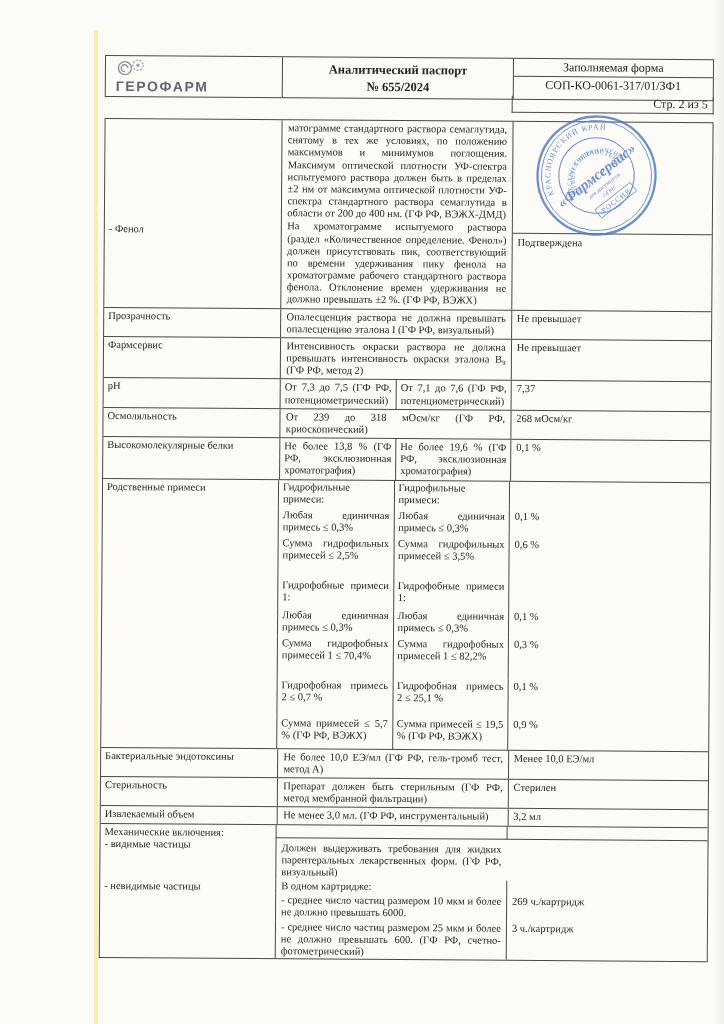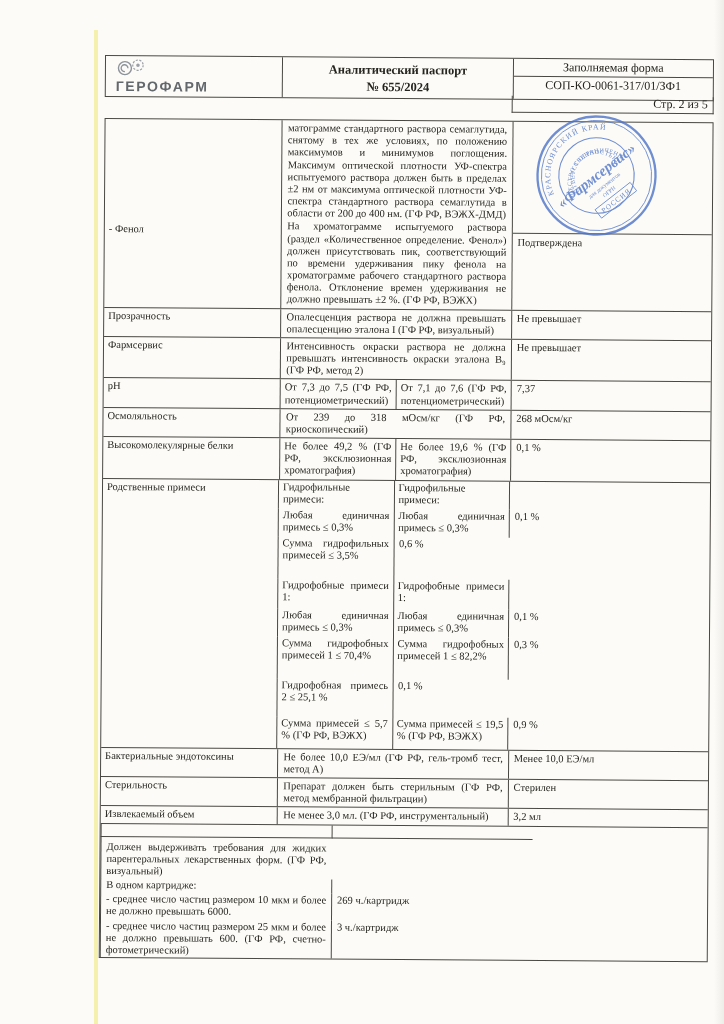--- a/index.html
+++ b/index.html
@@ -140,59 +140,61 @@
 
       <div class="row" style="min-height:28px">
         <div class="c-label">Осмоляльность</div>
         <div class="c-val">От 239 до 318 мОсм/кг (ГФ РФ, криоскопический)</div>
         <div class="c-res">268 мОсм/кг</div>
       </div>
 
       <div class="row" style="min-height:40px">
         <div class="c-label">Высокомолекулярные белки</div>
         <div class="c-val split nopad">
-          <div class="sub">Не более 49,2 % (ГФ РФ, эксклюзионная хроматография)</div>
+          <div class="sub">Не более 13,8 % (ГФ РФ, эксклюзионная хроматография)</div>
           <div class="sub">Не более 19,6 % (ГФ РФ, эксклюзионная хроматография)</div>
         </div>
         <div class="c-res">0,1 %</div>
       </div>
 
       <div class="row">
         <div class="c-label">Родственные примеси</div>
         <div class="grid">
           <div class="g-row mh28">
             <div class="g-s1">Гидрофильные примеси:</div>
             <div class="g-s2">Гидрофильные примеси:</div>
             <div class="g-r"></div>
           </div>
           <div class="g-row mh28">
             <div class="g-s1">Любая единичная примесь ≤ 0,3%</div>
             <div class="g-s2">Любая единичная примесь ≤ 0,3%</div>
             <div class="g-r">0,1 %</div>
           </div>
           <div class="g-row mh42">
+            <div class="g-s1">Сумма гидрофильных примесей ≤ 2,5%</div>
             <div class="g-s2">Сумма гидрофильных примесей ≤ 3,5%</div>
             <div class="g-r">0,6 %</div>
           </div>
           <div class="g-row mh30">
             <div class="g-s1">Гидрофобные примеси 1:</div>
             <div class="g-s2">Гидрофобные примеси 1:</div>
             <div class="g-r"></div>
           </div>
           <div class="g-row mh28">
             <div class="g-s1">Любая единичная примесь ≤ 0,3%</div>
             <div class="g-s2">Любая единичная примесь ≤ 0,3%</div>
             <div class="g-r">0,1 %</div>
           </div>
           <div class="g-row mh42">
             <div class="g-s1">Сумма гидрофобных примесей 1 ≤ 70,4%</div>
             <div class="g-s2">Сумма гидрофобных примесей 1 ≤ 82,2%</div>
             <div class="g-r">0,3 %</div>
           </div>
           <div class="g-row mh38">
+            <div class="g-s1">Гидрофобная примесь 2 ≤ 0,7 %</div>
             <div class="g-s2">Гидрофобная примесь 2 ≤ 25,1 %</div>
             <div class="g-r">0,1 %</div>
           </div>
           <div class="g-row mh32">
             <div class="g-s1">Сумма примесей ≤ 5,7 % (ГФ РФ, ВЭЖХ)</div>
             <div class="g-s2">Сумма примесей ≤ 19,5 % (ГФ РФ, ВЭЖХ)</div>
             <div class="g-r">0,9 %</div>
           </div>
         </div>
       </div>
@@ -209,20 +211,25 @@
         <div class="c-res">Стерилен</div>
       </div>
 
       <div class="row" style="min-height:17px">
         <div class="c-label">Извлекаемый объем</div>
         <div class="c-val">Не менее 3,0 мл. (ГФ РФ, инструментальный)</div>
         <div class="c-res">3,2 мл</div>
       </div>
 
       <div class="row">
+        <div class="c-label">
+          <div>Механические включения:</div>
+          <div>- видимые частицы</div>
+          <div class="sub2-gap">- невидимые частицы</div>
+        </div>
         <div class="grid">
           <div class="g-row">
             <div class="m-spec m-strip"></div>
             <div class="m-res m-strip"></div>
           </div>
           <div class="g-row">
             <div class="m-spec" style="padding-top:4px">Должен выдерживать требования для жидких парентеральных лекарственных форм. (ГФ РФ, визуальный)</div>
           </div>
           <div class="g-row">
             <div class="m-spec">В одном картридже:</div>

